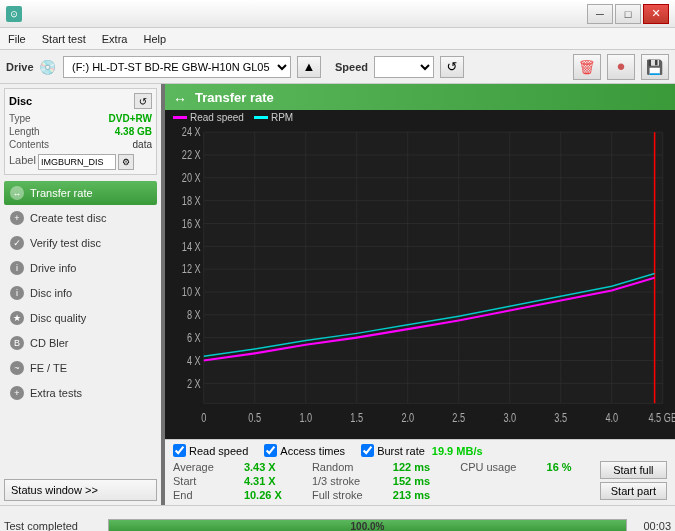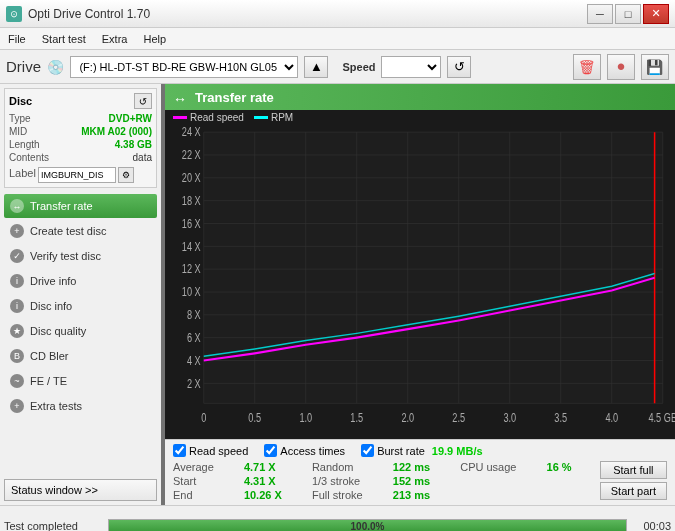--- a/index.html
+++ b/index.html
@@ -24,21 +24,21 @@
       display: flex; align-items: center; height: 22px; padding: 0 0;
       background: #f5f5f5; border-bottom: 1px solid #ccc;
     }
     .menu-item { padding: 2px 8px; cursor: pointer; font-size: 11px; color: #222; }
 
     
     .toolbar {
       display: flex; align-items: center; height: 34px; padding: 0 6px; gap: 6px;
       background: #f0f0f0; border-bottom: 1px solid #ccc;
     }
-    .toolbar-label { font-size: 15px; color: #333; font-weight: normal; }
+    .toolbar-label { font-size: 11px; color: #333; font-weight: bold; }
     .toolbar-drive-select {
       height: 22px; padding: 0 4px; border: 1px solid #aaa;
       background: white; font-size: 11px; min-width: 200px;
     }
     .toolbar-btn {
       width: 24px; height: 22px; border: 1px solid #aaa;
       background: linear-gradient(to bottom, #f8f8f8, #e0e0e0);
       cursor: pointer; display: flex; align-items: center; justify-content: center;
       font-size: 13px;
     }
@@ -141,21 +141,20 @@
     .progress-bar-fill { height: 100%; background: linear-gradient(to bottom, #5cb85c, #3a9a3a); }
     .progress-bar-text { position: absolute; top: 0; left: 0; right: 0; text-align: center; font-size: 10px; color: #333; line-height: 14px; font-weight: bold; }
     .status-time { font-size: 11px; color: #333; min-width: 40px; text-align: right; }
   </style>
 </head>
 <body>
 
 <div class="title-bar">
   <div class="title-bar-left">
     <div class="title-bar-icon">⊙</div>
-    <span class="title-bar-text">Opti Drive Control 1.70</span>
   </div>
   <div class="title-bar-controls">
     <button class="title-btn">─</button>
     <button class="title-btn">□</button>
     <button class="title-btn close">✕</button>
   </div>
 </div>
 
 <div class="menu-bar">
   <span class="menu-item">File</span>
@@ -189,24 +188,20 @@
     <div class="disc-panel">
       <div class="disc-header">
         <span>Disc</span>
         <button class="disc-refresh-btn">↺</button>
       </div>
       <div class="disc-info-row">
         <span class="disc-info-label">Type</span>
         <span class="disc-info-value">DVD+RW</span>
       </div>
       <div class="disc-info-row">
-        <span class="disc-info-label">MID</span>
-        <span class="disc-info-value">MKM A02 (000)</span>
-      </div>
-      <div class="disc-info-row">
         <span class="disc-info-label">Length</span>
         <span class="disc-info-value">4.38 GB</span>
       </div>
       <div class="disc-info-row">
         <span class="disc-info-label">Contents</span>
         <span class="disc-info-value normal">data</span>
       </div>
       <div class="label-row">
         <span class="disc-info-label">Label</span>
         <input class="label-input" type="text" value="IMGBURN_DIS" style="">
@@ -363,21 +358,21 @@
           <input type="checkbox" checked="" style="">
           <span>Burst rate</span>
           <span class="burst-rate-value">19.9 MB/s</span>
         </div>
       </div>
 
       <div style="display:flex; gap:8px; align-items:start;">
         <div style="display:grid; grid-template-columns: auto auto auto auto auto auto; gap:2px 10px; font-size:11px; flex:1;">
 
           <span class="res-label">Average</span>
-          <span class="res-value">4.71 X</span>
+          <span class="res-value">3.43 X</span>
           <span class="res-label">Random</span>
           <span class="res-value">122 ms</span>
           <span class="res-label">CPU usage</span>
           <span class="res-value pct">16 %</span>
 
           <span class="res-label">Start</span>
           <span class="res-value">4.31 X</span>
           <span class="res-label">1/3 stroke</span>
           <span class="res-value ms">152 ms</span>
           <span></span>

